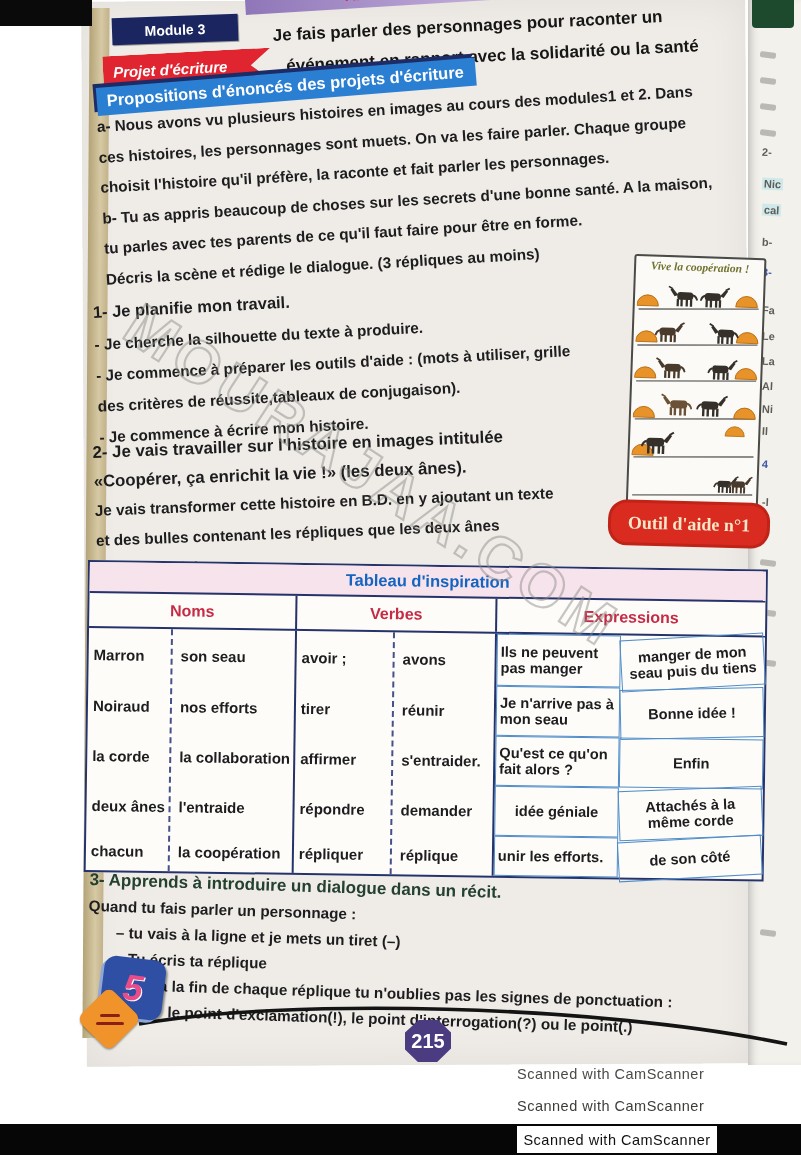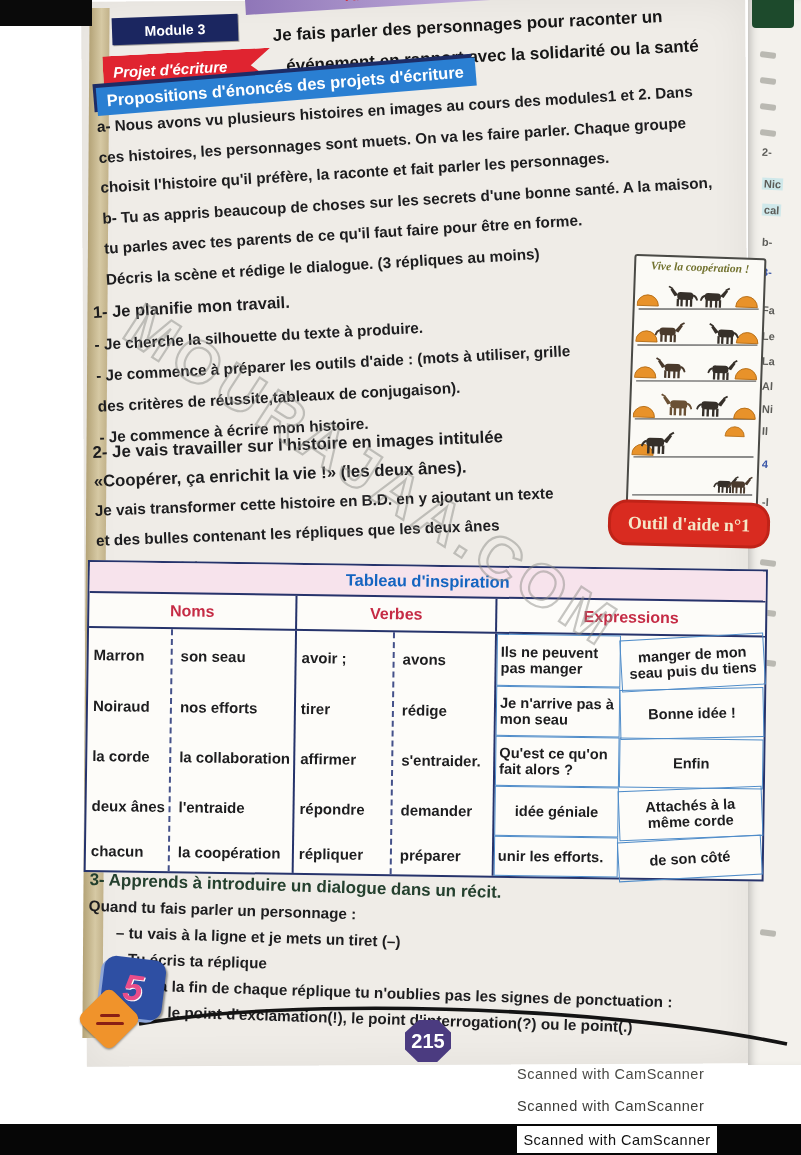--- a/index.html
+++ b/index.html
@@ -275,33 +275,33 @@
           </div>
       </div>
       <div class="colpair verbes" style="--lw:96px">
         <div class="dashline"></div>
         <div class="pair-row">
             <span class="l">avoir ;</span>
             <span class="r">avons</span>
           </div>
         <div class="pair-row">
             <span class="l">tirer</span>
-            <span class="r">rédige</span>
+            <span class="r">réunir</span>
           </div>
         <div class="pair-row">
             <span class="l">affirmer</span>
             <span class="r">s'entraider.</span>
           </div>
         <div class="pair-row">
             <span class="l">répondre</span>
             <span class="r">demander</span>
           </div>
         <div class="pair-row">
             <span class="l">répliquer</span>
-            <span class="r">préparer</span>
+            <span class="r">réplique</span>
           </div>
       </div>
       <div class="colpair expr" style="display:grid">
         <div class="expr" style="display:contents">
           <div class="ecell" style="grid-column:1;grid-row:1">Ils ne peuvent pas manger</div>
           <div class="ecell right tilt1" style="grid-column:2;grid-row:1">manger de mon seau puis du tiens</div>
           <div class="ecell" style="grid-column:1;grid-row:2">Je n'arrive pas à mon seau</div>
           <div class="ecell right tilt2" style="grid-column:2;grid-row:2">Bonne idée !</div>
           <div class="ecell" style="grid-column:1;grid-row:3">Qu'est ce qu'on fait alors ?</div>
           <div class="ecell right" style="grid-column:2;grid-row:3">Enfin</div>

